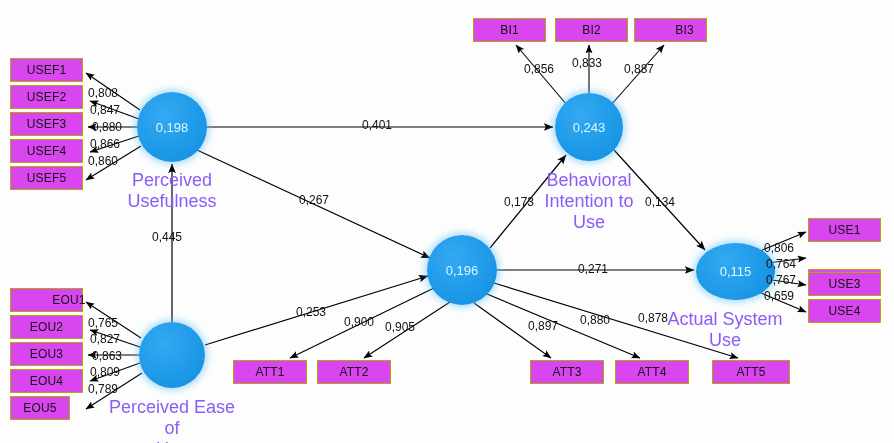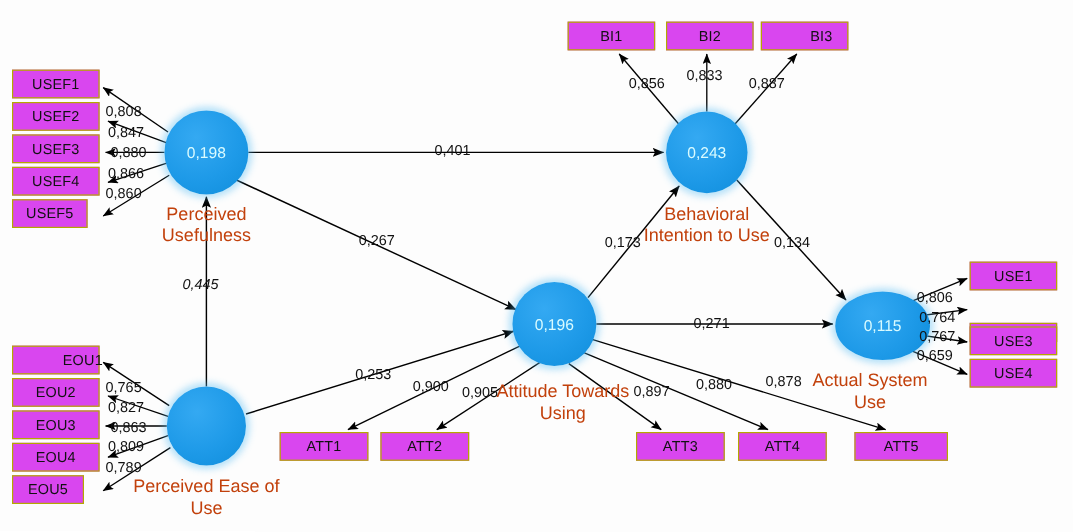--- a/index.html
+++ b/index.html
@@ -44,22 +44,22 @@
     box-shadow: 0 0 6px 3px rgba(90,190,245,0.45);
     display: flex;
     align-items: center;
     justify-content: center;
     color: #d9fbff;
     font-size: 13px;
     z-index: 4;
   }
   .construct-label {
     position: absolute;
-    font-size: 15px;
-    color: #c2410c;
+    font-size: 18px;
+    color: #8b5cf6;
     text-align: center;
     line-height: 1.18;
     z-index: 2;
     white-space: pre-line;
   }
   .coef {
     position: absolute;
     font-size: 12px;
     color: #111111;
     background: transparent;
@@ -132,21 +132,21 @@
     </div>
   <div class="indicator" style="left:10px; top:85px;  width:73px; height:24px;">
       <span>USEF2</span>
     </div>
   <div class="indicator" style="left:10px; top:112px; width:73px; height:24px;">
       <span>USEF3</span>
     </div>
   <div class="indicator" style="left:10px; top:139px; width:73px; height:24px;">
       <span>USEF4</span>
     </div>
-  <div class="indicator" style="left:10px; top:166px; width:63px; height:24px;">
+  <div class="indicator" style="left:10px; top:166px; width:73px; height:24px;">
       <span>USEF5</span>
     </div>
 
   <div class="indicator" style="left:10px; top:288px; width:73px; height:24px;padding-left:45px;">
       <span>EOU1</span>
     </div>
   <div class="indicator" style="left:10px; top:315px; width:73px; height:24px;">
       <span>EOU2</span>
     </div>
   <div class="indicator" style="left:10px; top:342px; width:73px; height:24px;">
@@ -211,22 +211,20 @@
       <span>0,243</span>
     </div>
   <div class="construct" style="left:696px; top:243px; width:79px; height:57px;">
       <span>0,115</span>
     </div>
 
   <div class="construct-label" style="left:112px; top:170px; width:120px;">Perceived
 Usefulness</div>
   <div class="construct-label" style="left:107px; top:397px; width:130px;">Perceived Ease of
 Use</div>
-  <div class="construct-label" style="left:404px; top:318px; width:130px;">Attitude Towards
-Using</div>
   <div class="construct-label" style="left:528px; top:170px; width:122px;">Behavioral
 Intention to Use</div>
   <div class="construct-label" style="left:664px; top:309px; width:122px;">Actual System Use</div>
 
   <div class="coef" style="left:88px;  top:86px;">0,808</div>
   <div class="coef" style="left:90px;  top:103px;">0,847</div>
   <div class="coef" style="left:92px;  top:120px;">0,880</div>
   <div class="coef" style="left:90px;  top:137px;">0,866</div>
   <div class="coef" style="left:88px;  top:154px;">0,860</div>
 
@@ -246,19 +244,19 @@
   <div class="coef" style="left:764px; top:289px;">0,659</div>
 
   <div class="coef" style="left:344px; top:315px;">0,900</div>
   <div class="coef" style="left:385px; top:320px;">0,905</div>
   <div class="coef" style="left:528px; top:319px;">0,897</div>
   <div class="coef" style="left:580px; top:313px;">0,880</div>
   <div class="coef" style="left:638px; top:311px;">0,878</div>
 
   <div class="coef" style="left:362px; top:118px;">0,401</div>
   <div class="coef" style="left:299px; top:193px;">0,267</div>
-  <div class="coef" style="left:152px; top:230px;font-style:italic;">0,445</div>
+  <div class="coef" style="left:152px; top:230px;">0,445</div>
   <div class="coef" style="left:296px; top:305px;">0,253</div>
   <div class="coef" style="left:504px; top:195px;">0,173</div>
   <div class="coef" style="left:578px; top:262px;">0,271</div>
   <div class="coef" style="left:645px; top:195px;">0,134</div>
 
 </div>
 
 </body></html>

